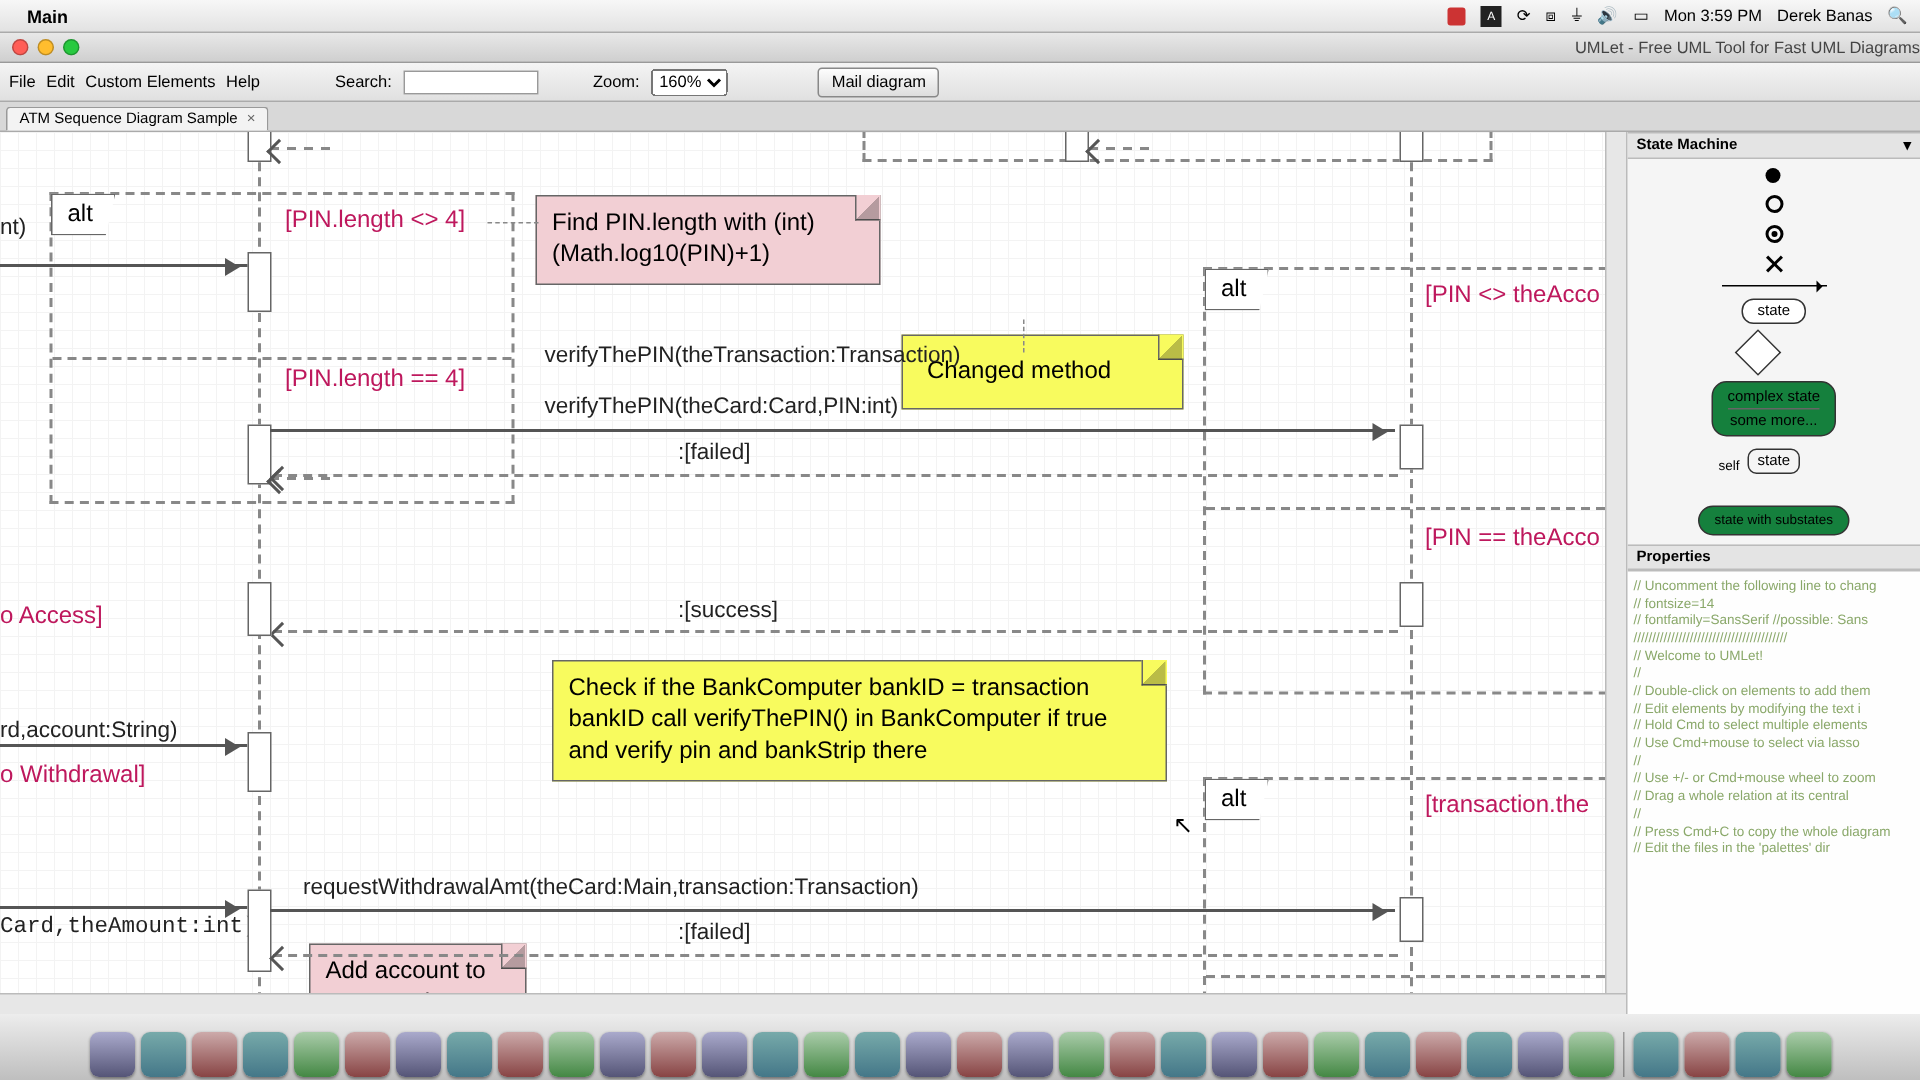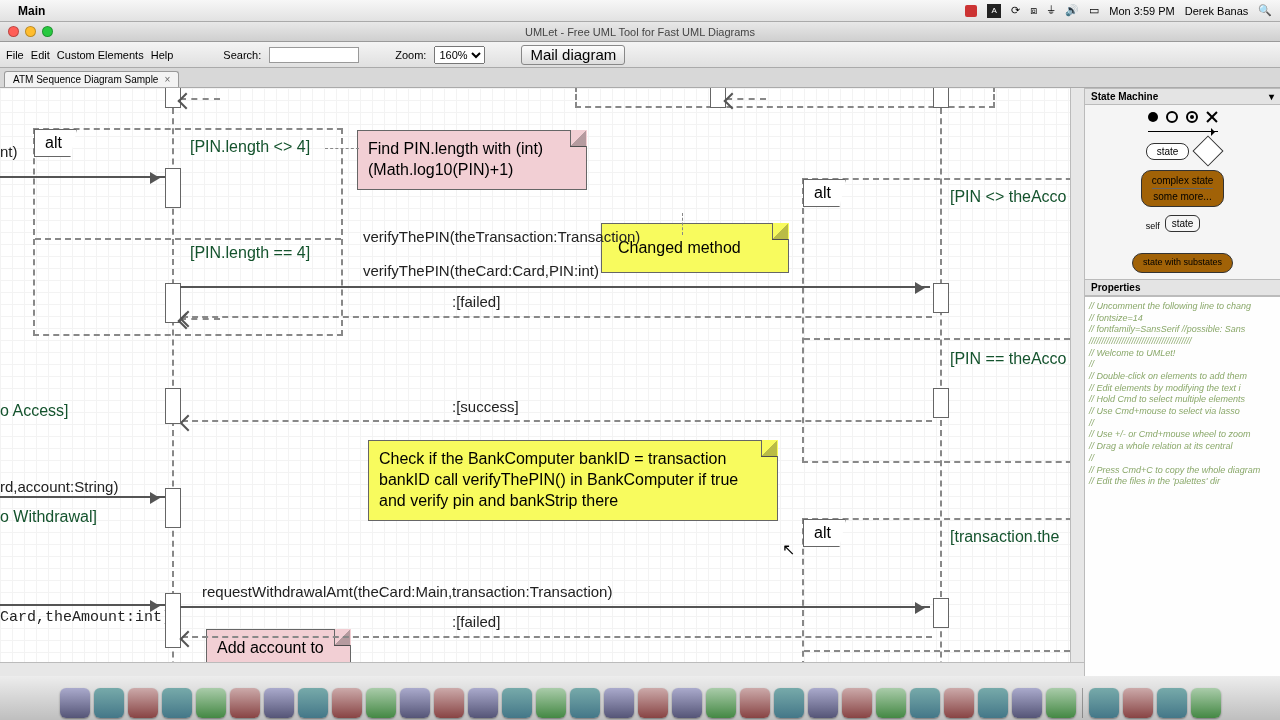--- a/index.html
+++ b/index.html
@@ -9,71 +9,71 @@
   .menubar { height: 22px; background: linear-gradient(#f7f7f7,#e2e2e2); border-bottom: 1px solid #aaa; display:flex; align-items:center; font-size:12px; padding:0 8px; gap:10px; }
   .menubar .apple { font-size:14px; }
   .menubar .right { margin-left:auto; display:flex; gap:10px; align-items:center;}
   .menubar .right span { font-size:11px;}
 
   
   .titlebar { height:20px; background:linear-gradient(#e8e8e8,#cfcfcf); border-bottom:1px solid #999; display:flex; align-items:center; font-size:11px; color:#444; position:relative;}
   .trafficlights { display:flex; gap:6px; padding-left:8px; }
   .tlight { width:11px; height:11px; border-radius:50%; border:1px solid rgba(0,0,0,.25);}
   .tl-r{background:#ff5e57;} .tl-y{background:#ffbd2e;} .tl-g{background:#28c940;}
-  .titlebar .title { position:absolute; left:0; right:0; text-align:center; pointer-events:none;}
+  .titlebar .title { position:absolute; left:0; right:0; text-align:right; pointer-events:none;}
 
   
   .toolbar { height:26px; background:linear-gradient(#f4f4f4,#e0e0e0); border-bottom:1px solid #aaa; display:flex; align-items:center; font-size:11px; padding:0 6px; gap:8px;}
   .toolbar .menuitems span{ margin-right:4px; cursor:default;}
   .toolbar input.search { width:90px; height:16px; font-size:11px; border:1px solid #999; background:#fff;}
   .toolbar select { font-size:11px; height:18px;}
-  .toolbar button.mail { font-size:15px; height:20px; padding:0 8px; border:1px solid #888; background:linear-gradient(#fdfdfd,#ddd); border-radius:3px;}
+  .toolbar button.mail { font-size:11px; height:20px; padding:0 8px; border:1px solid #888; background:linear-gradient(#fdfdfd,#ddd); border-radius:3px;margin-left:24px;}
 
   
   .tabstrip { height:20px; background:#d8d8d8; border-bottom:1px solid #aaa; display:flex; align-items:flex-end; padding-left:4px; font-size:10px;}
   .tab { background:#f3f3f3; border:1px solid #999; border-bottom:none; padding:2px 8px; border-radius:3px 3px 0 0; display:flex; gap:6px; align-items:center;}
   .tab .x{ color:#666; cursor:pointer;}
 
   
   .workarea { position:absolute; top:88px; bottom:44px; left:0; right:0; display:flex; }
   .canvas { flex:1; position:relative; background:#fff; overflow:hidden; border-right:1px solid #bbb;}
   .canvas::before{ content:""; position:absolute; inset:0; background-image:
       linear-gradient(#eee 1px, transparent 1px),
       linear-gradient(90deg,#eee 1px, transparent 1px);
       background-size: 12px 12px; opacity:.7;}
 
   .sidepanels { width:195px; display:flex; flex-direction:column; background:#f5f5f5;}
   .panelhead { font-size:10px; font-weight:bold; background:#e4e4e4; border-top:1px solid #bbb; border-bottom:1px solid #bbb; padding:2px 6px;}
   .palette { flex:0 0 auto; padding:6px; display:flex; flex-direction:column; gap:8px; font-size:10px; align-items:center;}
-  .palette-row { display:flex; gap:8px; align-items:center;}
+  .palette-row { display:flex; gap:8px; flex-direction:column;}
   .shape-state { border:1px solid #333; border-radius:8px; padding:2px 10px; background:#fff;}
-  .shape-complex { border:1px solid #333; border-radius:10px; padding:4px 10px; background:#a16207; text-align:center; line-height:1.1;}
+  .shape-complex { border:1px solid #333; border-radius:10px; padding:4px 10px; background:#15803d; text-align:center; line-height:1.1;}
   .shape-complex hr{border:none;border-top:1px solid #666;margin:2px 0;}
   .shape-diamond { width:22px; height:22px; border:1px solid #333; transform:rotate(45deg); background:#fff;}
   .shape-dot{width:10px;height:10px;background:#000;border-radius:50%;}
   .shape-ring{width:12px;height:12px;border:2px solid #000;border-radius:50%;}
   .shape-ring2{width:12px;height:12px;border:2px solid #000;border-radius:50%;position:relative;}
   .shape-ring2::after{content:"";position:absolute;inset:2px;background:#000;border-radius:50%;}
   .shape-x{width:12px;height:12px;position:relative;}
   .shape-x::before,.shape-x::after{content:"";position:absolute;left:5px;top:-1px;width:2px;height:14px;background:#000;}
   .shape-x::before{transform:rotate(45deg);} .shape-x::after{transform:rotate(-45deg);}
   .arrowline{width:70px;height:1px;background:#000;position:relative;}
   .arrowline::after{content:"";position:absolute;right:-1px;top:-3px;border:4px solid transparent;border-left-color:#000;}
 
   .propspanel { flex:1; padding:4px; font-family: Menlo, monospace; font-size:9px; color:#7a9b5a; overflow:hidden; background:#fefefe; border-top:1px solid #bbb; line-height:1.3;}
-  .propspanel .c{color:#8aa86a; font-style:italic;}
+  .propspanel .c{color:#8aa86a; }
 
   
   .abs{position:absolute;}
   .lifeline { border-left:2px dashed #888; }
   .activation { background:#fff; border:1px solid #666; width:16px;}
   .altframe { border:2px dashed #888; }
   .altlabel { position:absolute; top:-1px; left:-1px; background:#fff; border:1px solid #666; padding:4px 14px 4px 10px; font-size:16px;
       clip-path: polygon(0 0, 100% 0, 85% 100%, 0 100%); }
-  .guard { font-size:16px; color:#14532d; }
+  .guard { font-size:16px; color:#be185d; }
   .note { border:1px solid #666; font-size:16px; padding:8px 12px 8px 10px; line-height:1.3; position:relative;}
   .note::after{content:"";position:absolute;top:0;right:0;width:16px;height:16px;background:linear-gradient(135deg, transparent 49%, rgba(0,0,0,.25) 50%);}
   .note::before{content:"";position:absolute;top:-1px;right:-1px;width:16px;height:16px;background:#fff;border-left:1px solid #666;border-bottom:1px solid #666;}
   .note-pink{ background:#f2cfd4;}
   .note-pink::before{background:#f2cfd4;}
   .note-yellow{ background:#f8fb5e;}
   .note-yellow::before{background:#f8fb5e;}
   .msg { font-size:15px; color:#222;}
   .hline { border-top:2px dashed #888; height:0;}
   .hline.solid{border-top:2px solid #555;}

